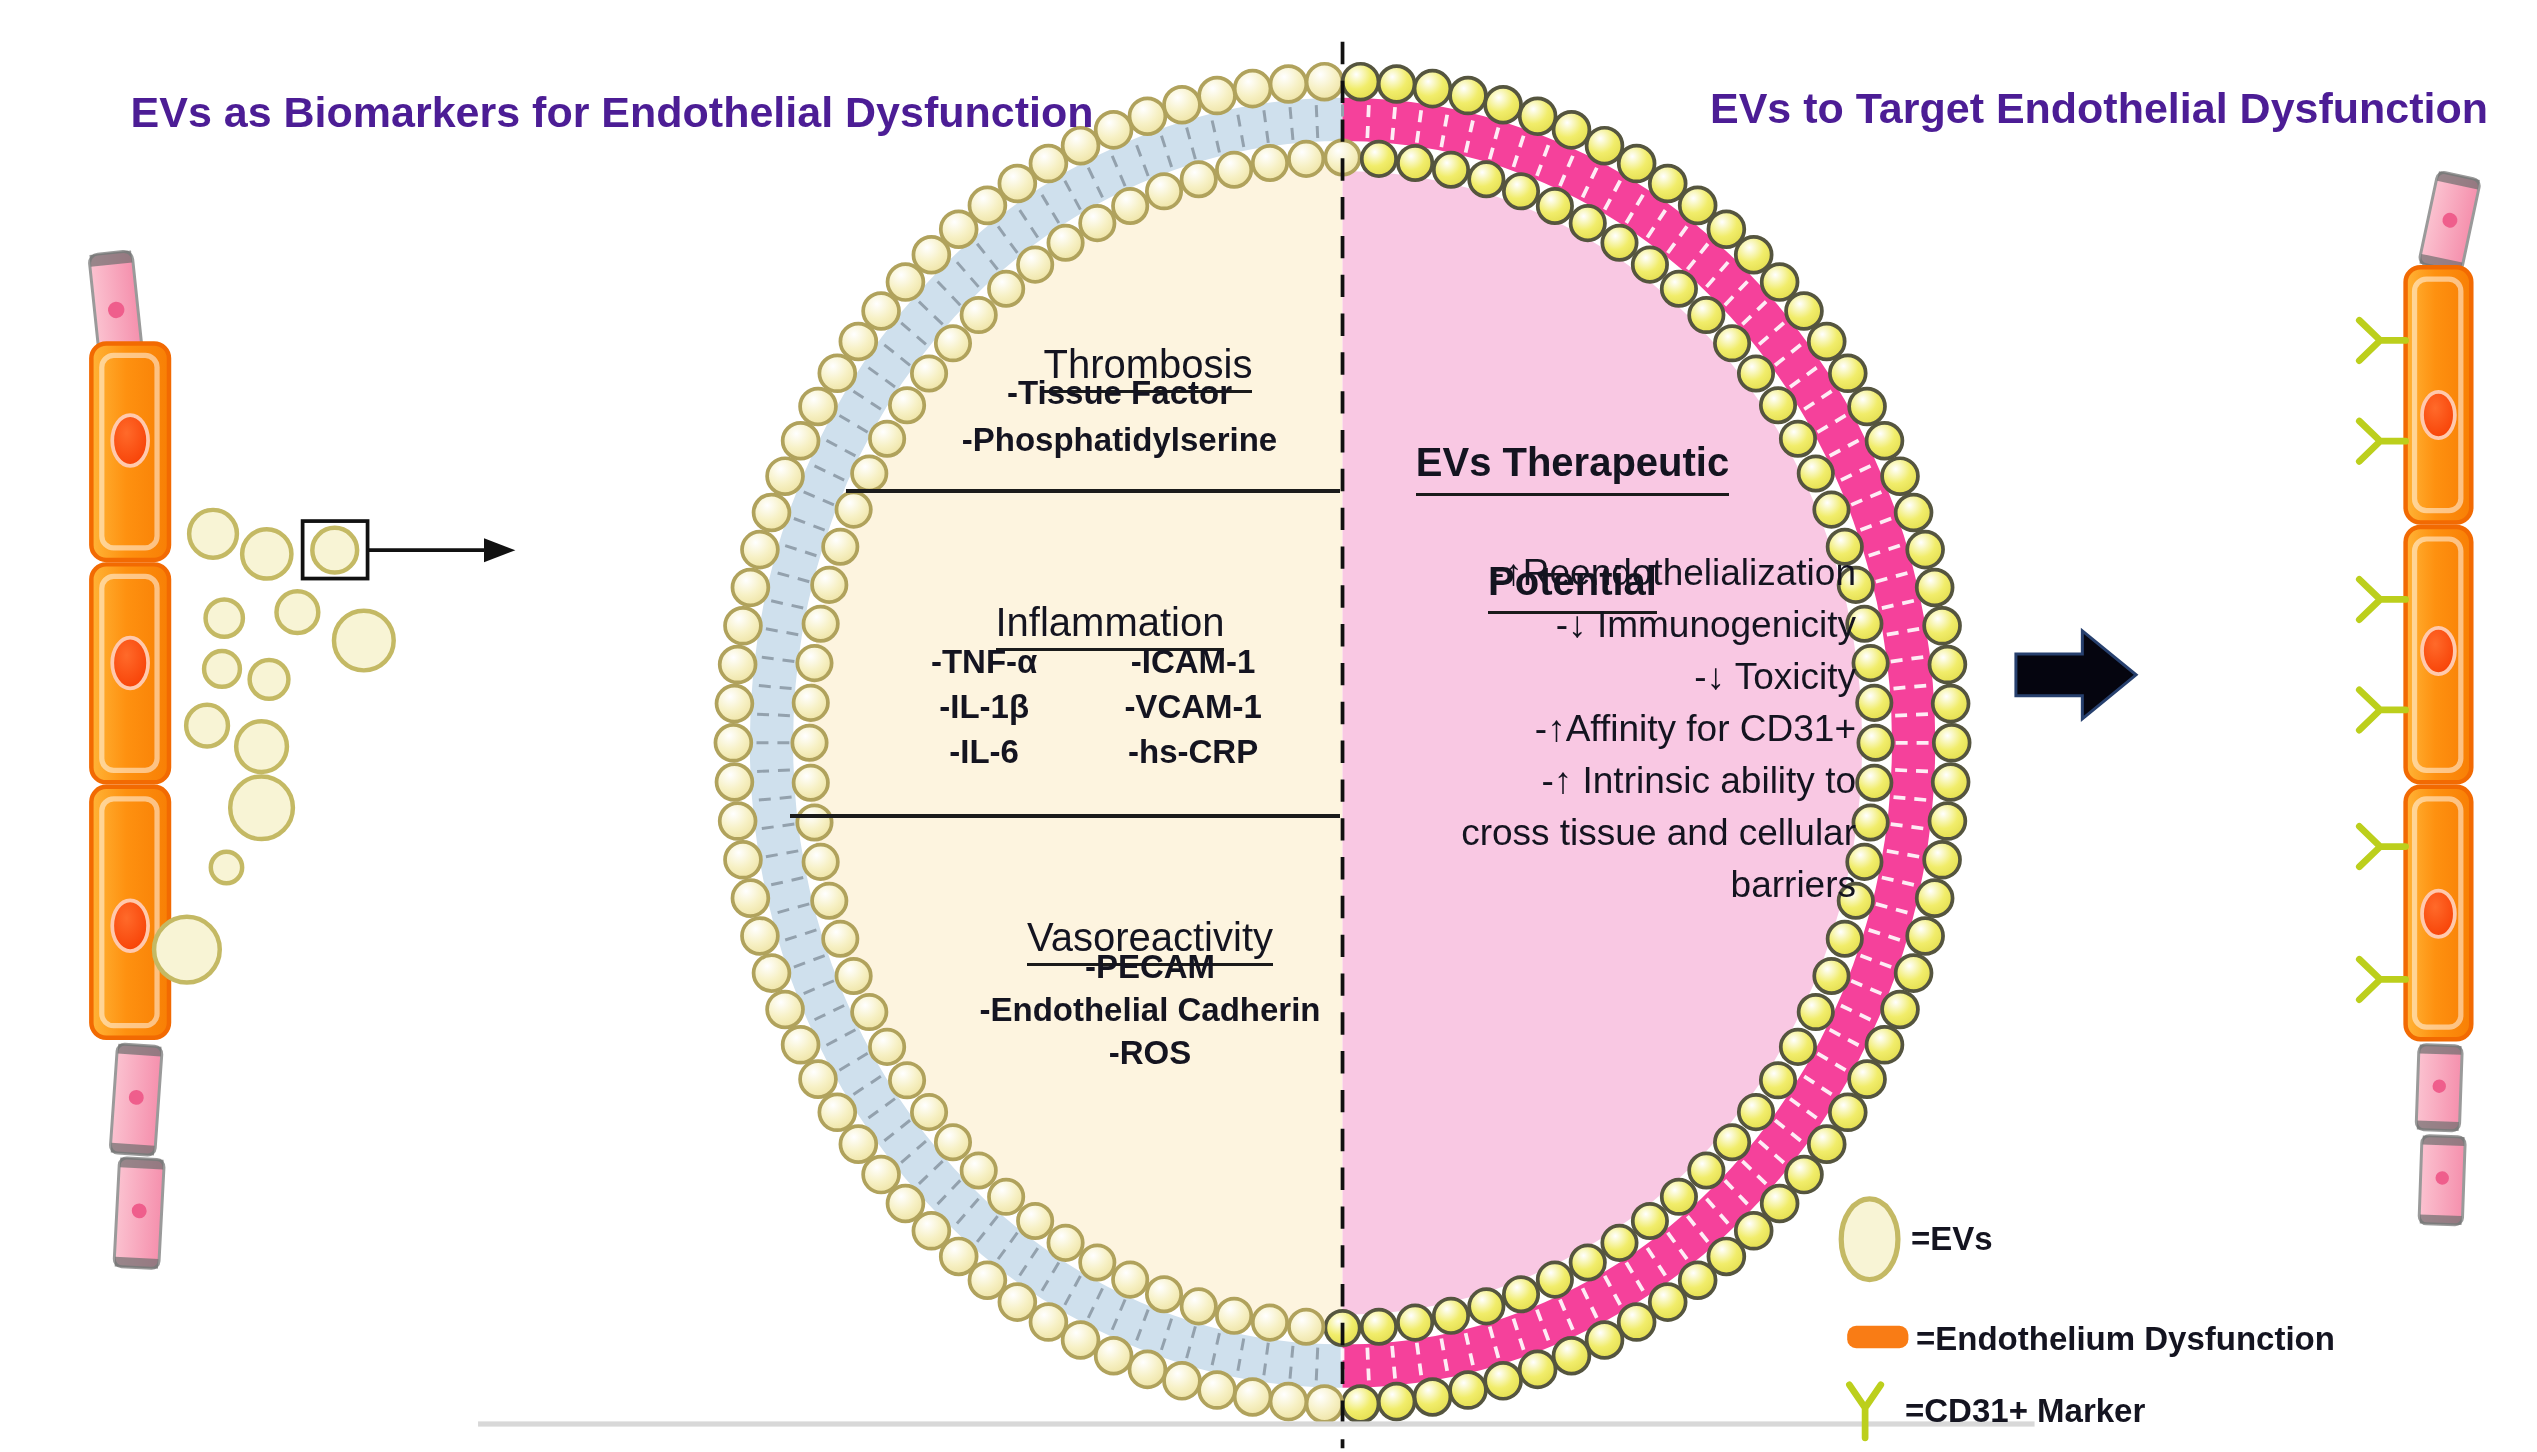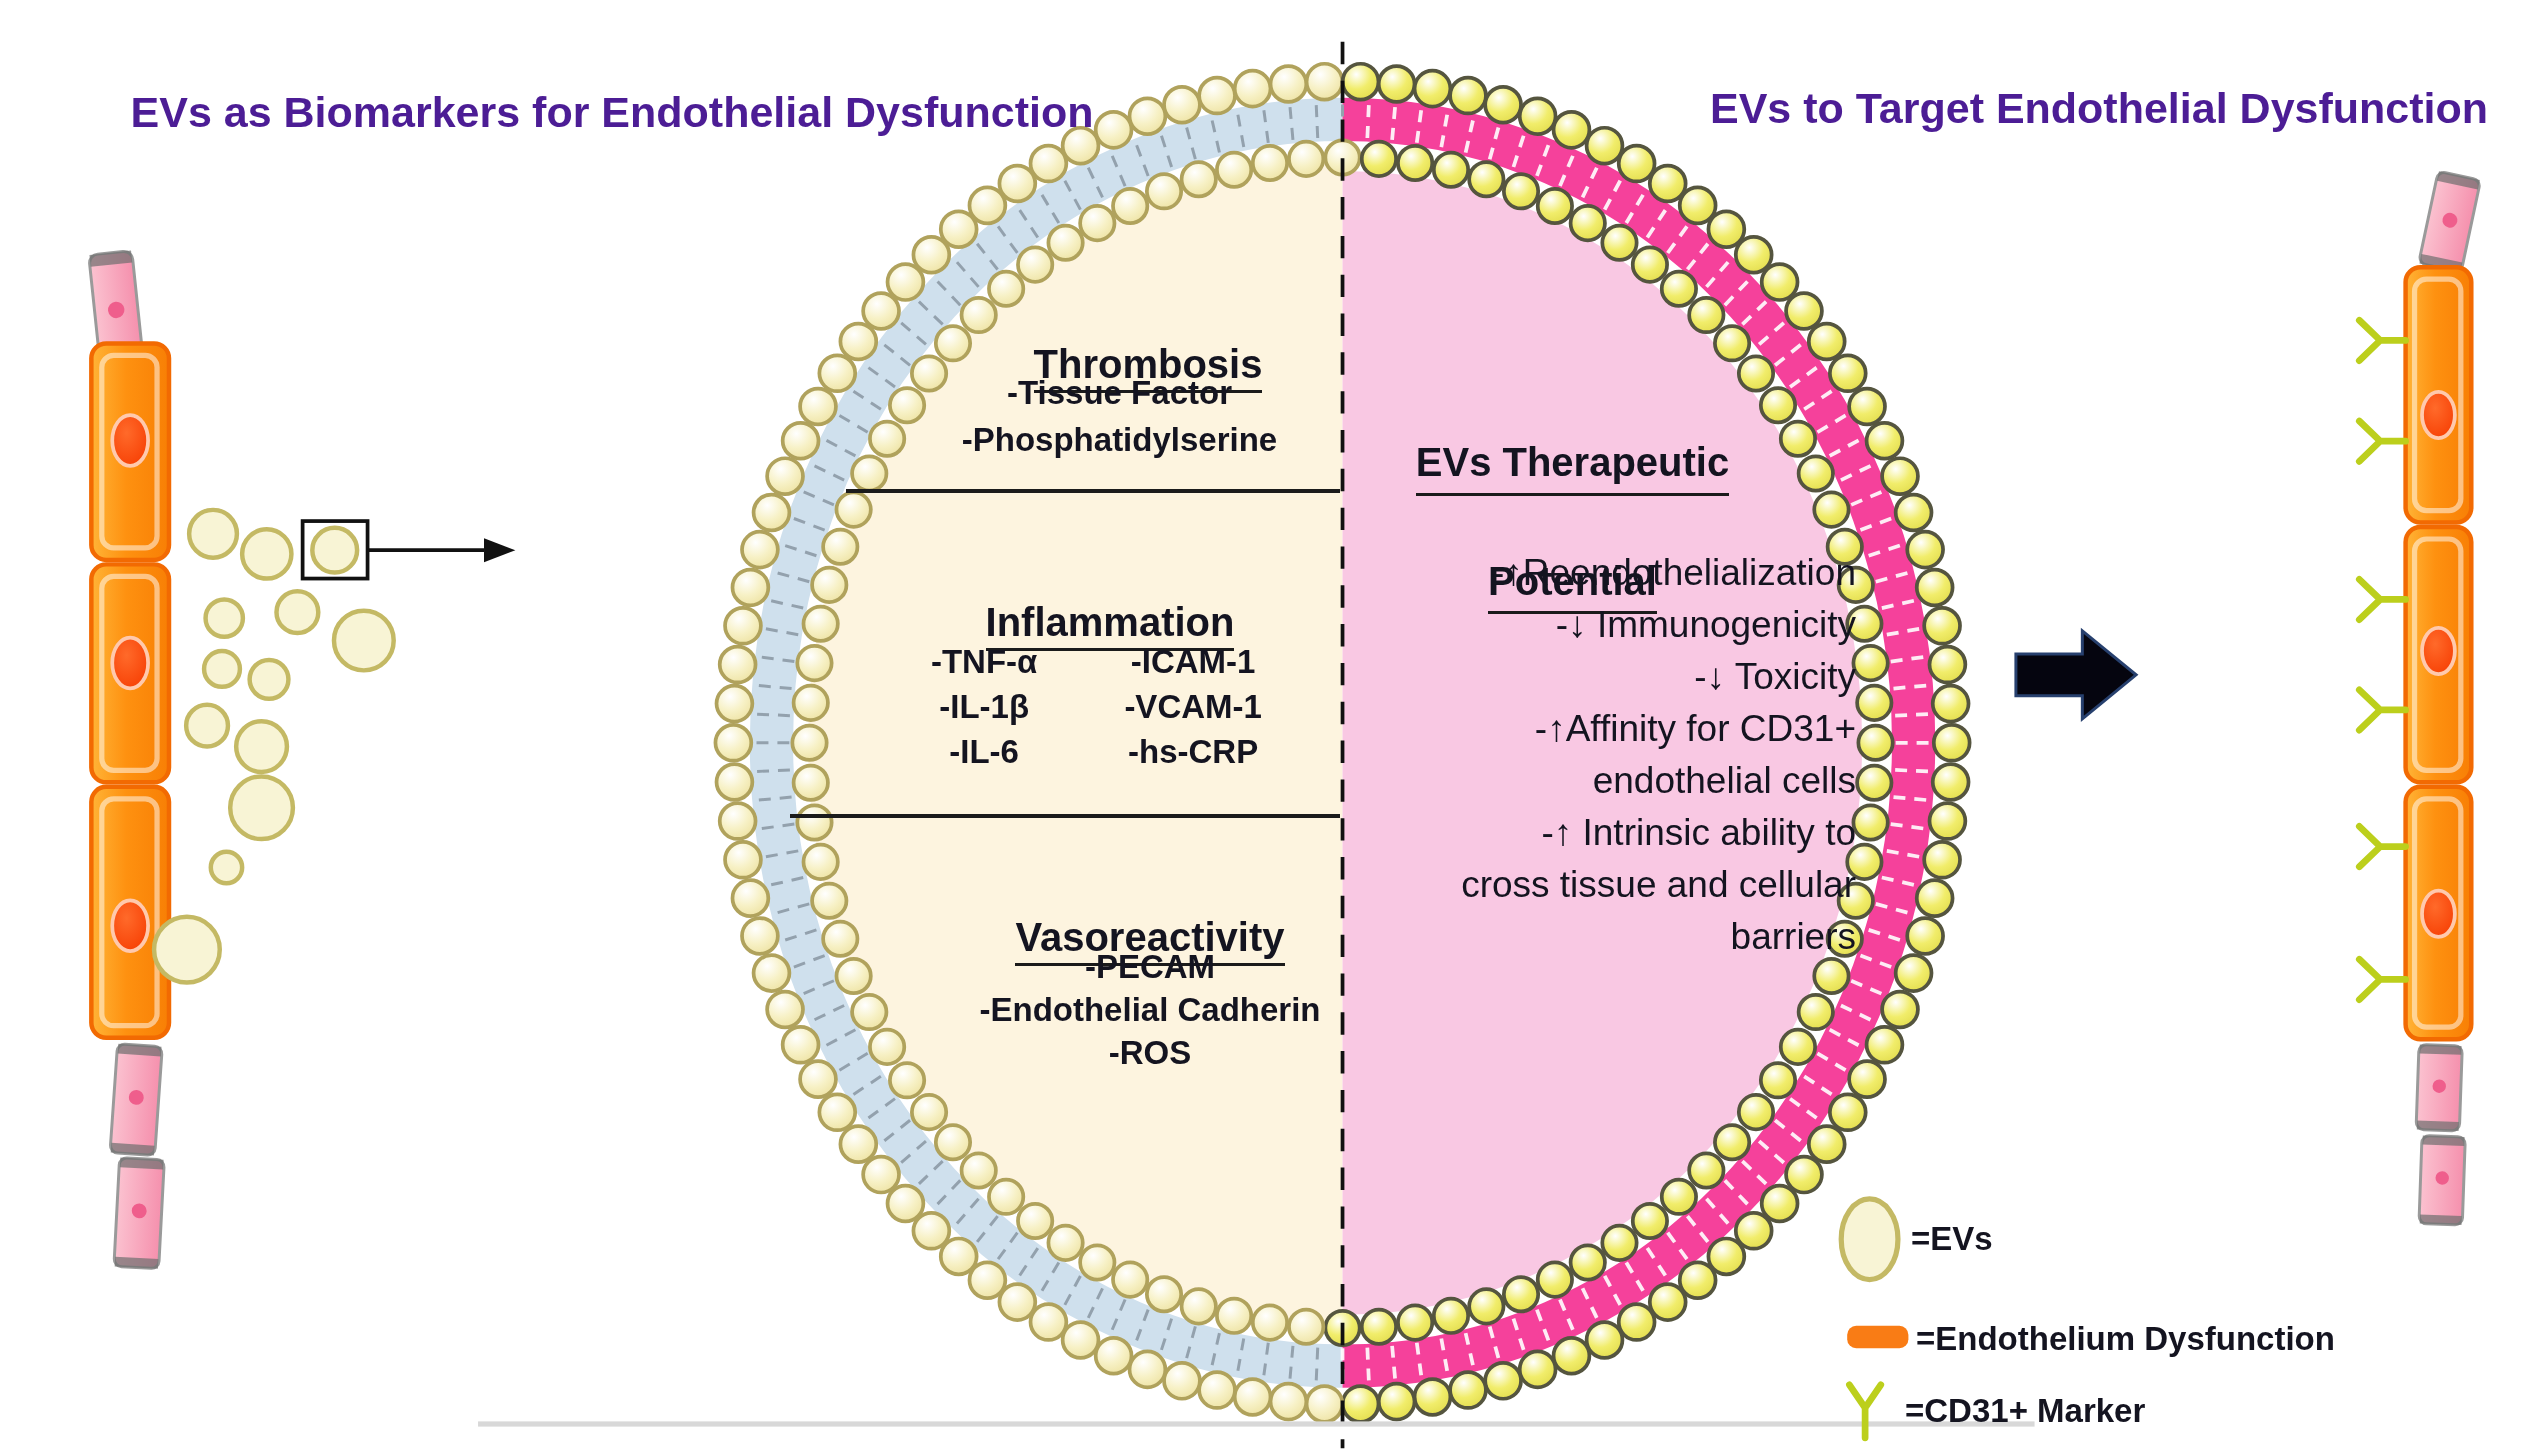--- a/index.html
+++ b/index.html
@@ -3,21 +3,21 @@
 <meta charset="utf-8">
 <style>
   html,body{margin:0;padding:0;background:#ffffff;}
   .stage{
     position:relative;width:2538px;height:1452px;background:#ffffff;overflow:hidden;
     font-family:"Liberation Sans","DejaVu Sans",sans-serif;color:#141420;
   }
   .stage svg{position:absolute;left:0;top:0;}
   .txt{position:absolute;white-space:pre-line;}
   .title{font-size:43px;font-weight:700;text-align:center;color:#4c1d95;}
-  .sec-head{font-size:40px;font-weight:700;text-align:center;}
+  .sec-head{font-size:40px;font-weight:400;text-align:center;}
   .sec-head span{display:inline-block;border-bottom:3.7px solid #1b1b1b;padding-bottom:3px;}
   .sec-items{font-size:33px;font-weight:600;text-align:center;line-height:47px;}
   .cols{display:flex;}
   .col{font-size:33px;font-weight:600;text-align:center;line-height:45px;}
   .col1{flex:0 0 46%;} .col2{flex:0 0 54%;}
   .ther-head{font-size:40px;font-weight:700;text-align:center;line-height:57px;}
   .ther-head span{display:inline-block;border-bottom:3.7px solid #1b1b1b;padding-bottom:1.5px;margin-left:31px;}
   .ther-list{font-size:37px;font-weight:400;text-align:right;line-height:52px;}
   .divider{position:absolute;height:3.7px;background:#1b1b1b;}
   .legend-label{position:absolute;font-size:33px;font-weight:700;white-space:nowrap;}
@@ -539,19 +539,19 @@
 
   <div class="txt sec-head" style="left:971px;top:870px;width:358px;">
     <span>Vasoreactivity</span>
   </div>
   <div class="txt sec-items" style="left:915px;top:945px;width:470px;line-height:43px;"><div>-PECAM</div><div>-Endothelial Cadherin</div><div>-ROS</div></div>
 
   <div class="txt ther-head" style="left:1378px;top:377px;width:358px;">
     <span>EVs Therapeutic</span><br>
     <span>Potential</span>
   </div>
-  <div class="txt ther-list" style="left:1363px;top:547px;width:493px;"><div>-↑Reendothelialization</div><div>-↓ Immunogenicity</div><div>-↓ Toxicity</div><div>-↑Affinity for CD31+</div><div>endothelial cells</div><div>-↑ Intrinsic ability to</div><div>cross tissue and cellular</div><div>barriers</div></div>
+  <div class="txt ther-list" style="left:1363px;top:547px;width:493px;"><div>-↑Reendothelialization</div><div>-↓ Immunogenicity</div><div>-↓ Toxicity</div><div>-↑Affinity for CD31+</div><div>-↑ Intrinsic ability to</div><div>cross tissue and cellular</div><div>barriers</div></div>
 
   <div class="legend-label" style="left:1911px;top:1220px;">=EVs</div>
   <div class="legend-label" style="left:1916px;top:1320px;">=Endothelium Dysfunction</div>
   <div class="legend-label" style="left:1905px;top:1392px;">=CD31+ Marker</div>
 </div>
 
 
 </body></html>

